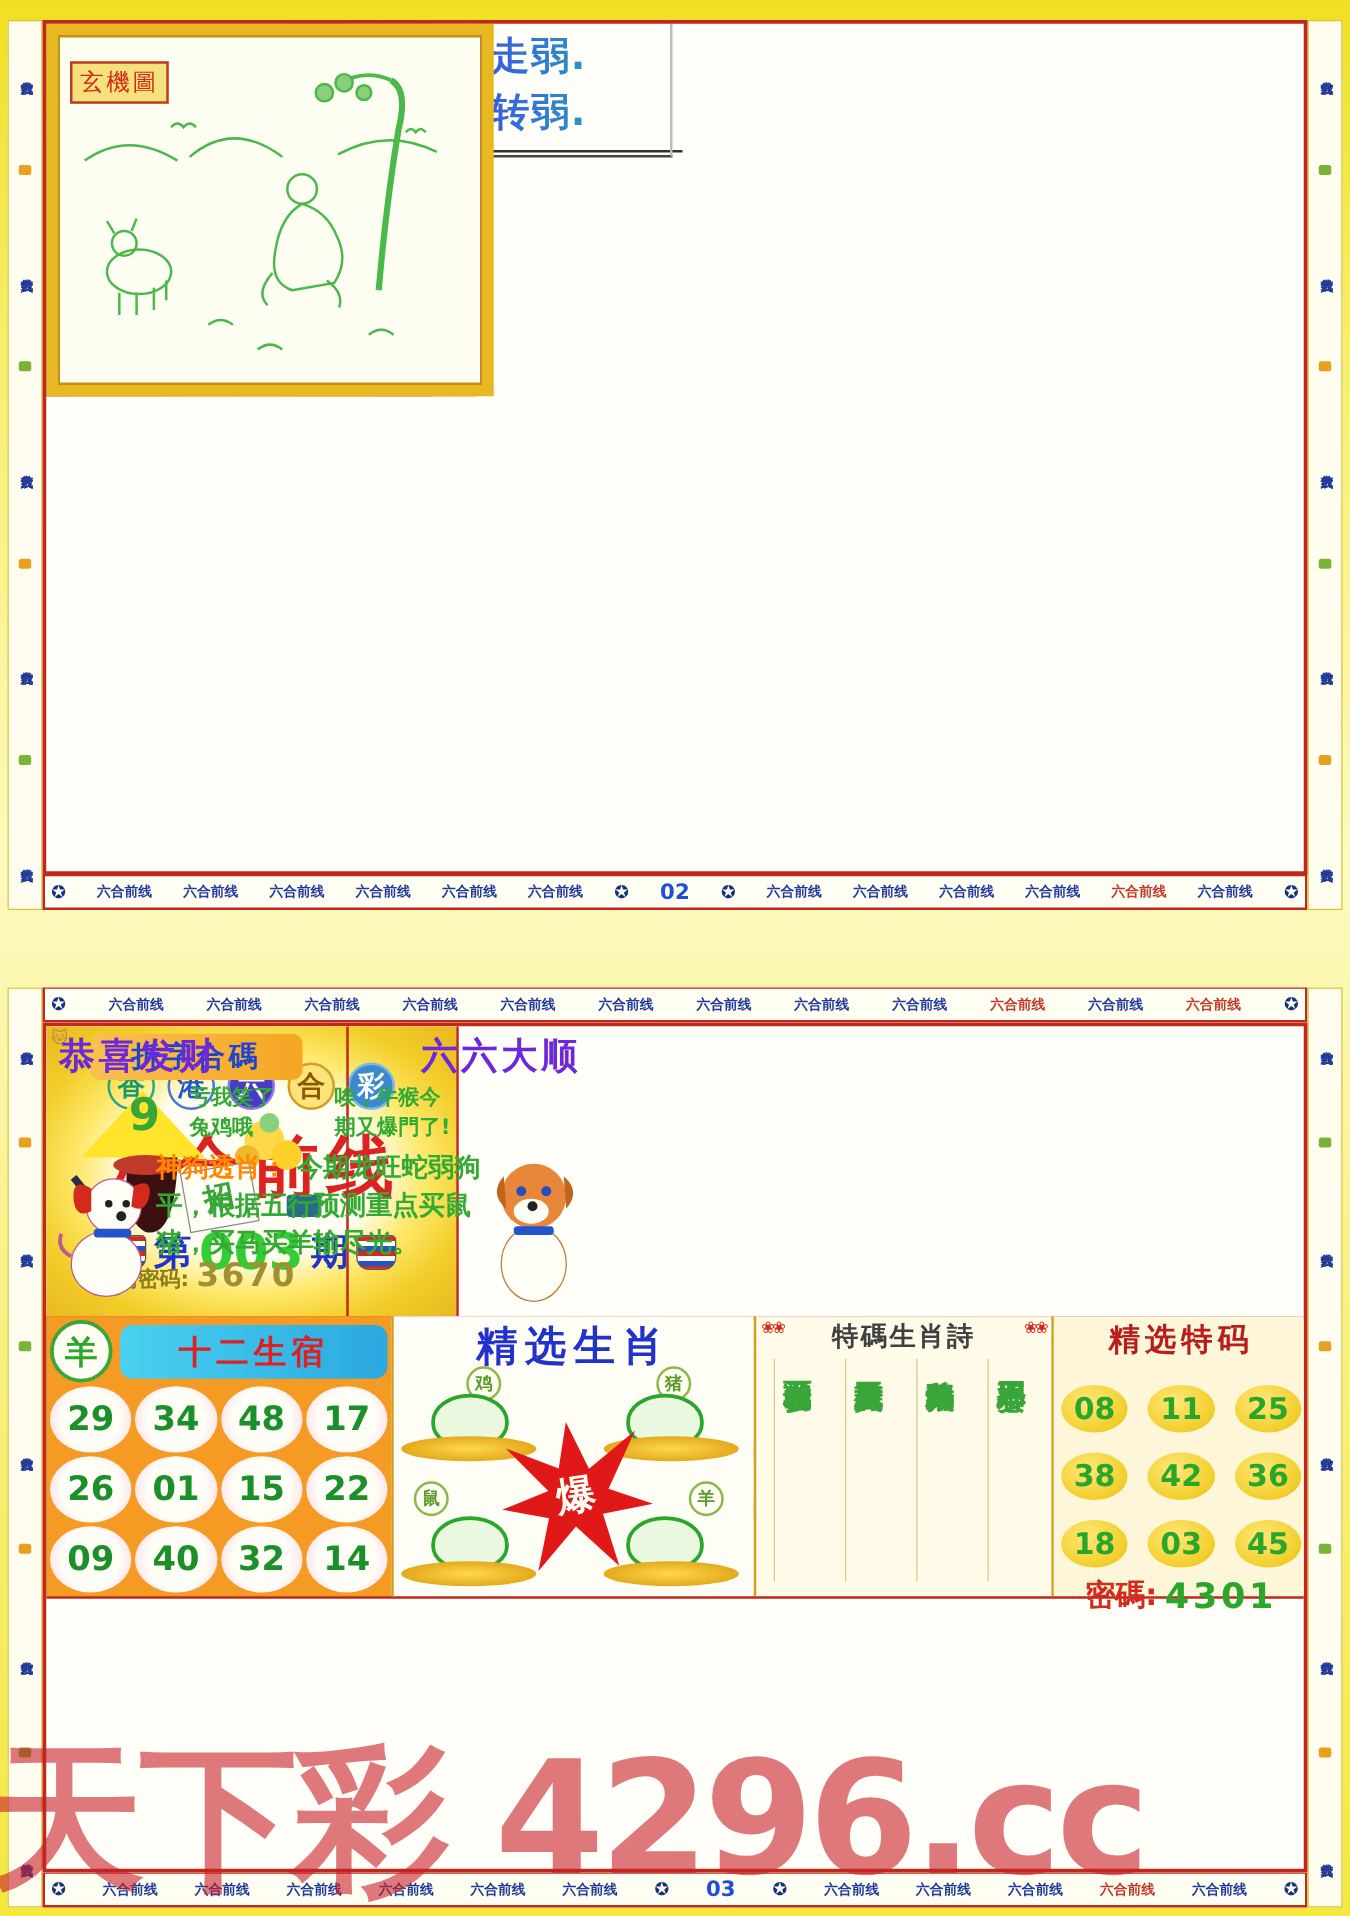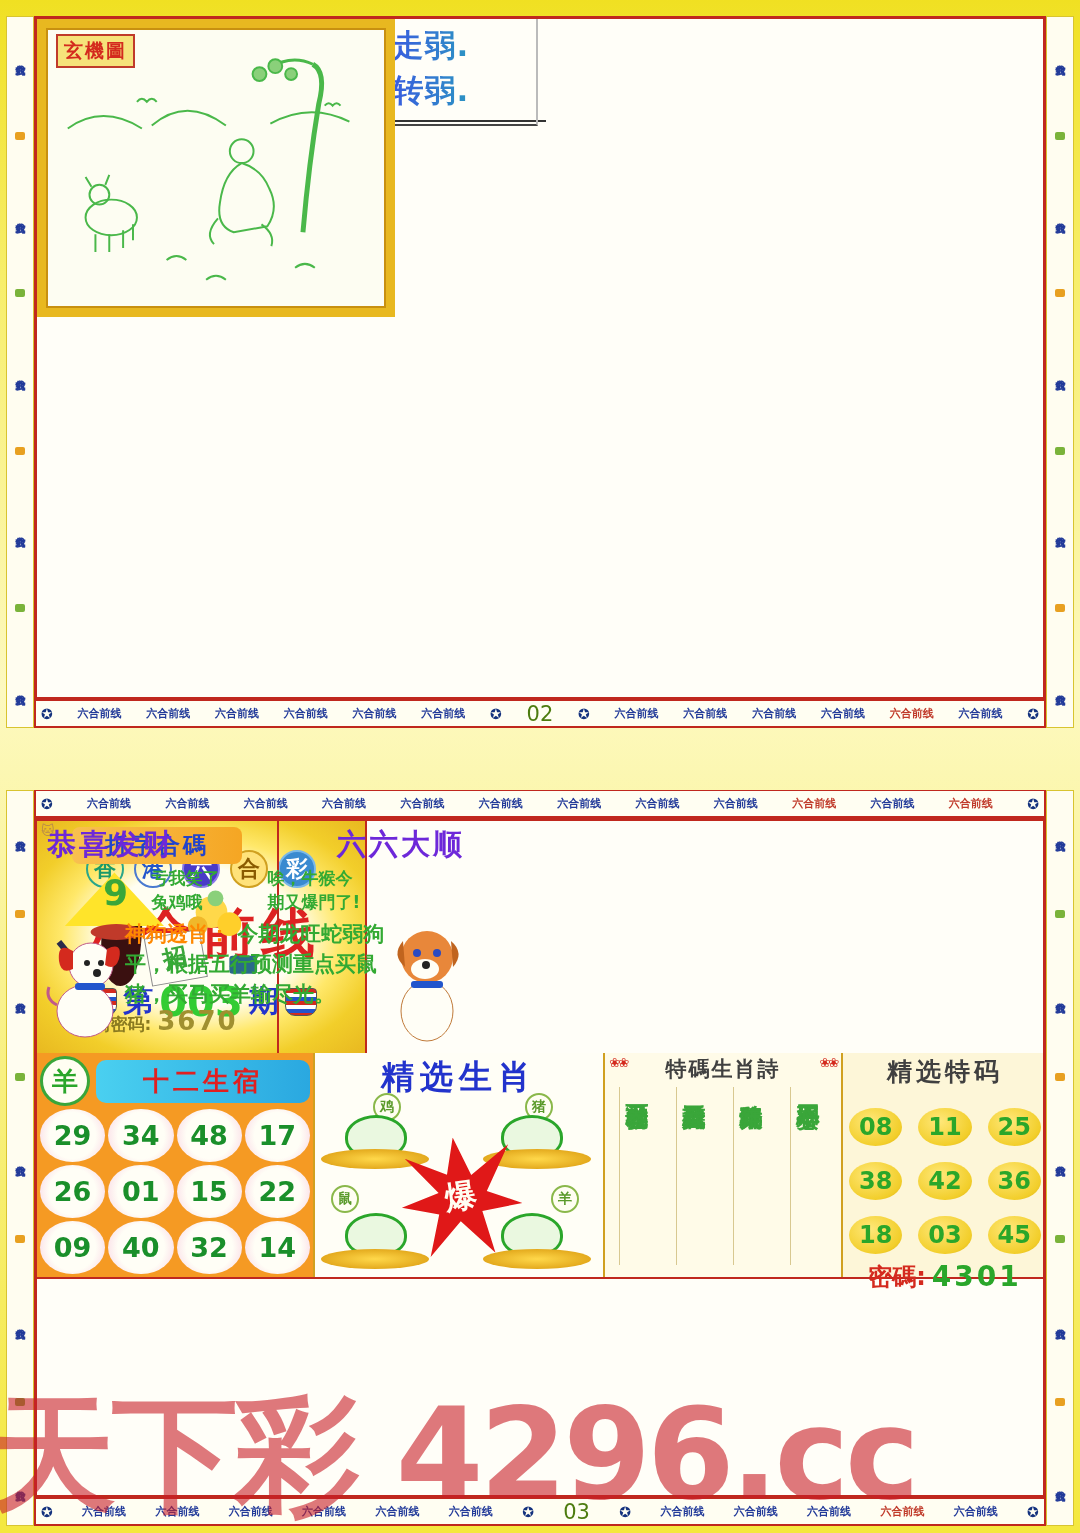--- a/index.html
+++ b/index.html
@@ -14,21 +14,21 @@
     align-items:center;justify-content:space-around;padding:3px 0;}
   .vstrip .sl{writing-mode:vertical-rl;text-orientation:upright;font-size:10px;font-weight:bold;color:#223a99;}
   .tick{width:10px;height:8px;background:#e8a020;border-radius:2px;}
   .tick.g{background:#7ab33a;}
   .pcenter{flex:1;display:flex;flex-direction:column;min-width:0;}
   .pmain{position:relative;flex:1;background:#fffef8;border:3px solid #c0281e;overflow:hidden;}
   .hstrip{height:25px;background:#fffef2;border:2px solid #c0281e;border-top-width:1px;display:flex;
     align-items:center;justify-content:space-between;padding:0 5px;overflow:hidden;}
   .hstrip .sl{font-size:11px;font-weight:bold;color:#223a99;white-space:nowrap;}
   .hstrip .sl.r{color:#c03a2a;}
-  .hstrip .pg{color:#4d7c0f;font-size:21px;font-weight:normal;}
+  .hstrip .pg{color:#1d4ed8;font-size:17px;font-weight:bold;}
   .hstrip .star{color:#14327e;font-size:14px;}
 
   .abs{position:absolute;}
   .cjk{text-orientation:upright;}
 
   
   .t-title-box{left:0;top:0;width:235px;height:270px;border-right:2px solid #444;}
   .gold-ellipse{margin:6px auto 2px;width:214px;height:58px;border-radius:50%;
     background:radial-gradient(ellipse at 50% 35%,#ffd84a,#e8930a 75%,#b36a00);
     display:flex;align-items:center;justify-content:center;}
@@ -110,22 +110,22 @@
     background:linear-gradient(135deg,#caa62a,#8a6a10 40%,#d8b838 70%,#7a5a08);padding:12px 14px;}
   .poem-inner{background:#fffef6;height:100%;box-sizing:border-box;border:1px solid #555;display:flex;flex-direction:column;}
   .poem-title{font-size:29px;font-weight:bold;color:#cc22cc;text-align:center;letter-spacing:6px;
     padding:6px 0;border-bottom:2px solid #333;}
   .poem-line{flex:1;display:flex;align-items:center;padding:0 8px;font-size:19px;font-weight:bold;color:#3aa63a;
     border-bottom:2px solid #333;white-space:nowrap;}
   .poem-line:last-child{border-bottom:none;}
 
   .t-xuanji-box{left:652;top:377;width:358px;height:298px;box-sizing:border-box;background:#e8b820;padding:9px;}
   .xuanji-inner{position:relative;background:#fdfdf2;height:100%;box-sizing:border-box;border:2px solid #c89010;}
-  .xuanji-label{position:absolute;left:8px;top:4px;background:#f6e27a;border:2px solid #c03a2a;color:#d42a1e;
-    font-size:19px;font-weight:bold;padding:2px 6px;letter-spacing:2px;z-index:2;}
+  .xuanji-label{position:absolute;left:8px;top:19px;background:#f6e27a;border:2px solid #c03a2a;color:#d42a1e;
+    font-size:19px;font-weight:normal;padding:2px 6px;letter-spacing:2px;z-index:2;}
 
   
   .b-logo-box{left:0;top:0;width:330px;height:232px;border-right:2px solid #c0281e;box-sizing:border-box;
     background:radial-gradient(ellipse at center,#fffef2 42%,#ffe86a 60%,#f2ce2a 78%,#e8b820);
     display:flex;flex-direction:column;align-items:center;justify-content:center;}
   .brandchars{display:flex;gap:10px;margin-bottom:10px;}
   .bc{width:34px;height:34px;border-radius:50%;display:flex;align-items:center;justify-content:center;
     font-size:22px;font-weight:bold;}
   .bc0{color:#1a9a6a;border:2px solid #2aa68a;}
   .bc1{color:#2255cc;border:2px solid #4a7ad0;}
@@ -209,25 +209,25 @@
     clip-path:polygon(50% 0%,61% 33%,95% 12%,72% 48%,100% 62%,66% 64%,72% 100%,47% 70%,18% 96%,30% 62%,0% 52%,32% 44%,8% 12%,41% 30%);
     display:flex;align-items:center;justify-content:center;transform:rotate(-8deg);z-index:3;}
   .burst span{color:#fffef2;font-size:32px;font-weight:bold;}
   .shi-box{width:238px;background:#fffbe8;border-left:2px solid #d0a020;box-sizing:border-box;padding:2px 4px;position:relative;}
   .shi-title{font-size:21px;font-weight:bold;color:#404040;text-align:center;letter-spacing:2px;}
   .shi-flowers{color:#d42a1e;font-size:13px;position:absolute;letter-spacing:-2px;}
   .shi-cols{display:flex;justify-content:space-around;height:178px;margin-top:4px;}
   .shi-col{writing-mode:vertical-rl;text-orientation:upright;font-size:23px;font-weight:bold;color:#3aa63a;
     border-left:1px solid #d8c890;padding:0 3px;}
   .tema-box{flex:1;background:#fdf6d8;border-left:2px solid #d0a020;box-sizing:border-box;padding:2px 6px;text-align:center;}
-  .tema-title{font-size:25px;font-weight:bold;color:#404040;letter-spacing:4px;}
+  .tema-title{font-size:25px;font-weight:bold;color:#b91c1c;letter-spacing:4px;}
   .tema-grid{display:grid;grid-template-columns:repeat(3,1fr);gap:16px;margin-top:20px;}
   .oval{height:38px;border-radius:50%;background:radial-gradient(ellipse at 40% 35%,#ffe87a,#f2ce2a 70%,#d8a810);
     display:flex;align-items:center;justify-content:center;font-size:24px;font-weight:bold;color:#2aa62a;}
-  .mima{display:flex;align-items:center;justify-content:center;gap:6px;margin-top:6px;}
+  .mima{display:flex;align-items:flex-start;justify-content:center;gap:6px;margin-top:6px;}
   .mima .l{font-size:24px;font-weight:bold;color:#d42a1e;}
   .mima .v{font-size:28px;font-weight:bold;color:#2aa62a;letter-spacing:3px;}
 
   
   .wm-big{position:absolute;left:-10px;top:1372px;font-size:126px;font-weight:bold;white-space:nowrap;
     color:rgba(200,30,40,0.60);letter-spacing:-4px;z-index:9;pointer-events:none;}
   .wm-small{position:absolute;left:205px;top:1462px;font-size:46px;font-weight:bold;
     color:rgba(110,140,205,0.45);z-index:8;pointer-events:none;letter-spacing:4px;}
 </style>
 </head>

